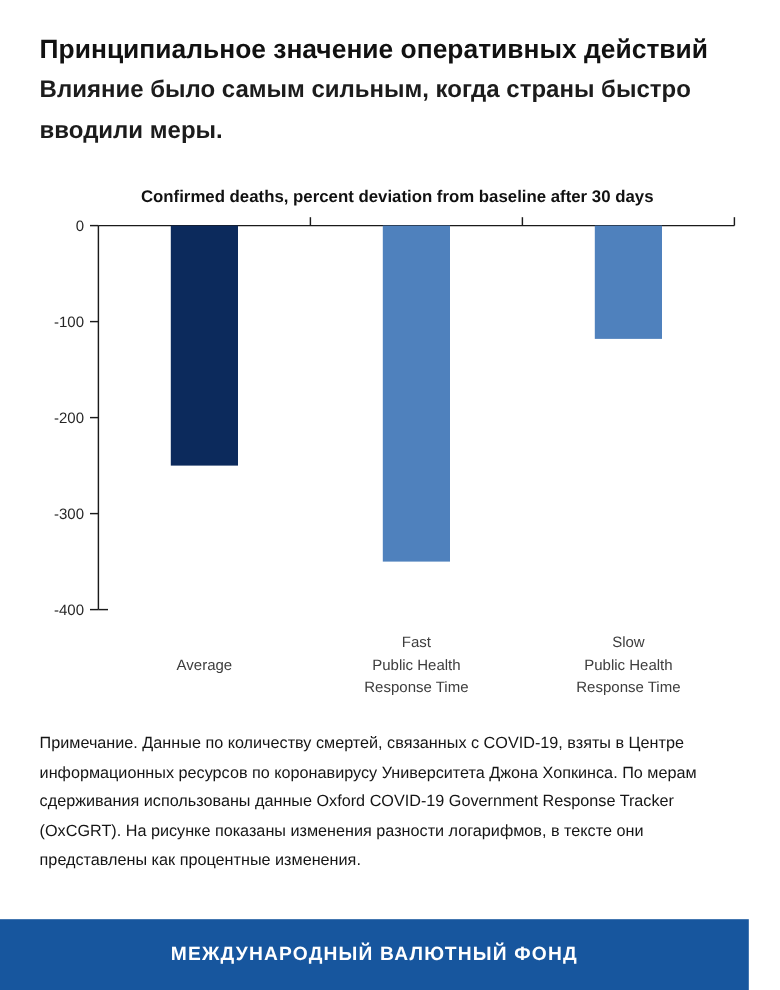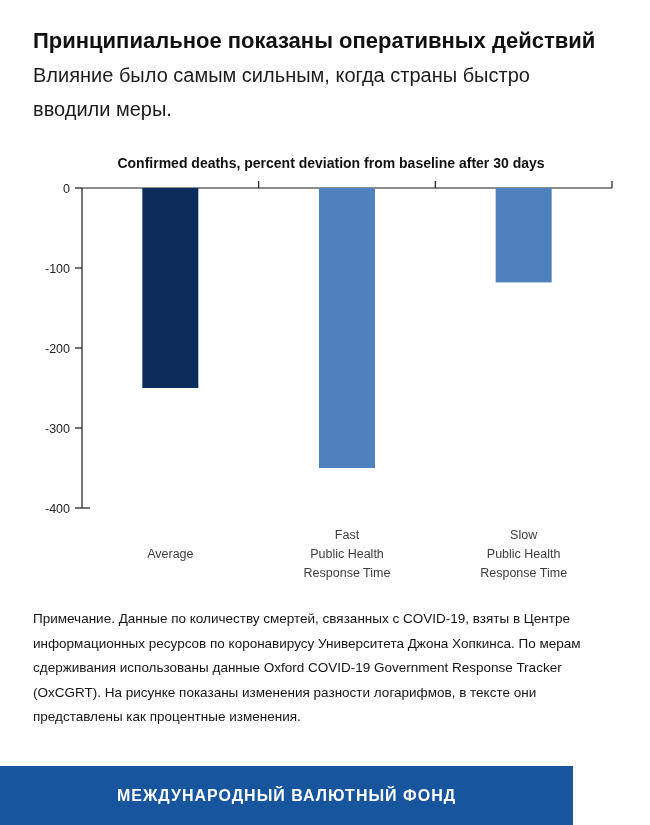--- a/index.html
+++ b/index.html
@@ -12,50 +12,50 @@
   }
   .page { position: relative; width: 650px; height: 825px; background: #fff; }
 
   .title {
     position: absolute; left: 33px; top: 26px;
     font-size: 22px; font-weight: bold; line-height: 30px;
     color: #111; margin: 0; width: 595px;
   }
   .subtitle {
     position: absolute; left: 33px; top: 58px;
-    font-size: 20px; font-weight: normal; line-height: 34px;
+    font-size: 20px; font-weight: bold; line-height: 34px;
     color: #1c1c1c; margin: 0; width: 560px;
   }
 
   .chart-svg { position: absolute; left: 0; top: 140px; }
 
   .notes {
     position: absolute; left: 33px; top: 607px; width: 596px;
     font-size: 13.5px; line-height: 24.5px; color: #151515;
   }
   .notes p { margin: 0; }
 
   .footer {
-    position: absolute; left: 0; top: 766px; width: 573px; height: 59px;
+    position: absolute; left: 0; top: 766px; width: 624px; height: 59px;
     display: flex; align-items: center; justify-content: center;
   }
   .footer span {
     color: #ffffff; font-size: 16px; font-weight: bold;
     letter-spacing: 1px; text-transform: uppercase;
   }
 
   
   text { font-family: "Liberation Sans", sans-serif; }
 </style>
 </head>
 <body>
 
 <div class="page">
 
-  <h1 class="title">Принципиальное показаны оперативных действий</h1>
+  <h1 class="title">Принципиальное значение оперативных действий</h1>
   <p class="subtitle">Влияние было самым сильным, когда страны быстро вводили меры.</p>
 
   <svg id="chart" class="chart-svg" width="650" height="460" viewBox="0 0 650 460">
       <text x="331" y="28" text-anchor="middle" font-size="14px" font-weight="bold" fill="#111111">Confirmed deaths, percent deviation from baseline after 30 days</text>
       <line x1="82" y1="48" x2="612" y2="48" stroke="#1a1a1a" stroke-width="1.2"></line>
       <line x1="258.66666666666663" y1="41" x2="258.66666666666663" y2="48" stroke="#1a1a1a" stroke-width="1.2"></line>
       <line x1="435.3333333333333" y1="41" x2="435.3333333333333" y2="48" stroke="#1a1a1a" stroke-width="1.2"></line>
       <line x1="612" y1="41" x2="612" y2="48" stroke="#1a1a1a" stroke-width="1.2"></line>
       <line x1="82" y1="48" x2="82" y2="368" stroke="#1a1a1a" stroke-width="1.2"></line>
       <line x1="82" y1="368" x2="90" y2="368" stroke="#1a1a1a" stroke-width="1.2"></line>

